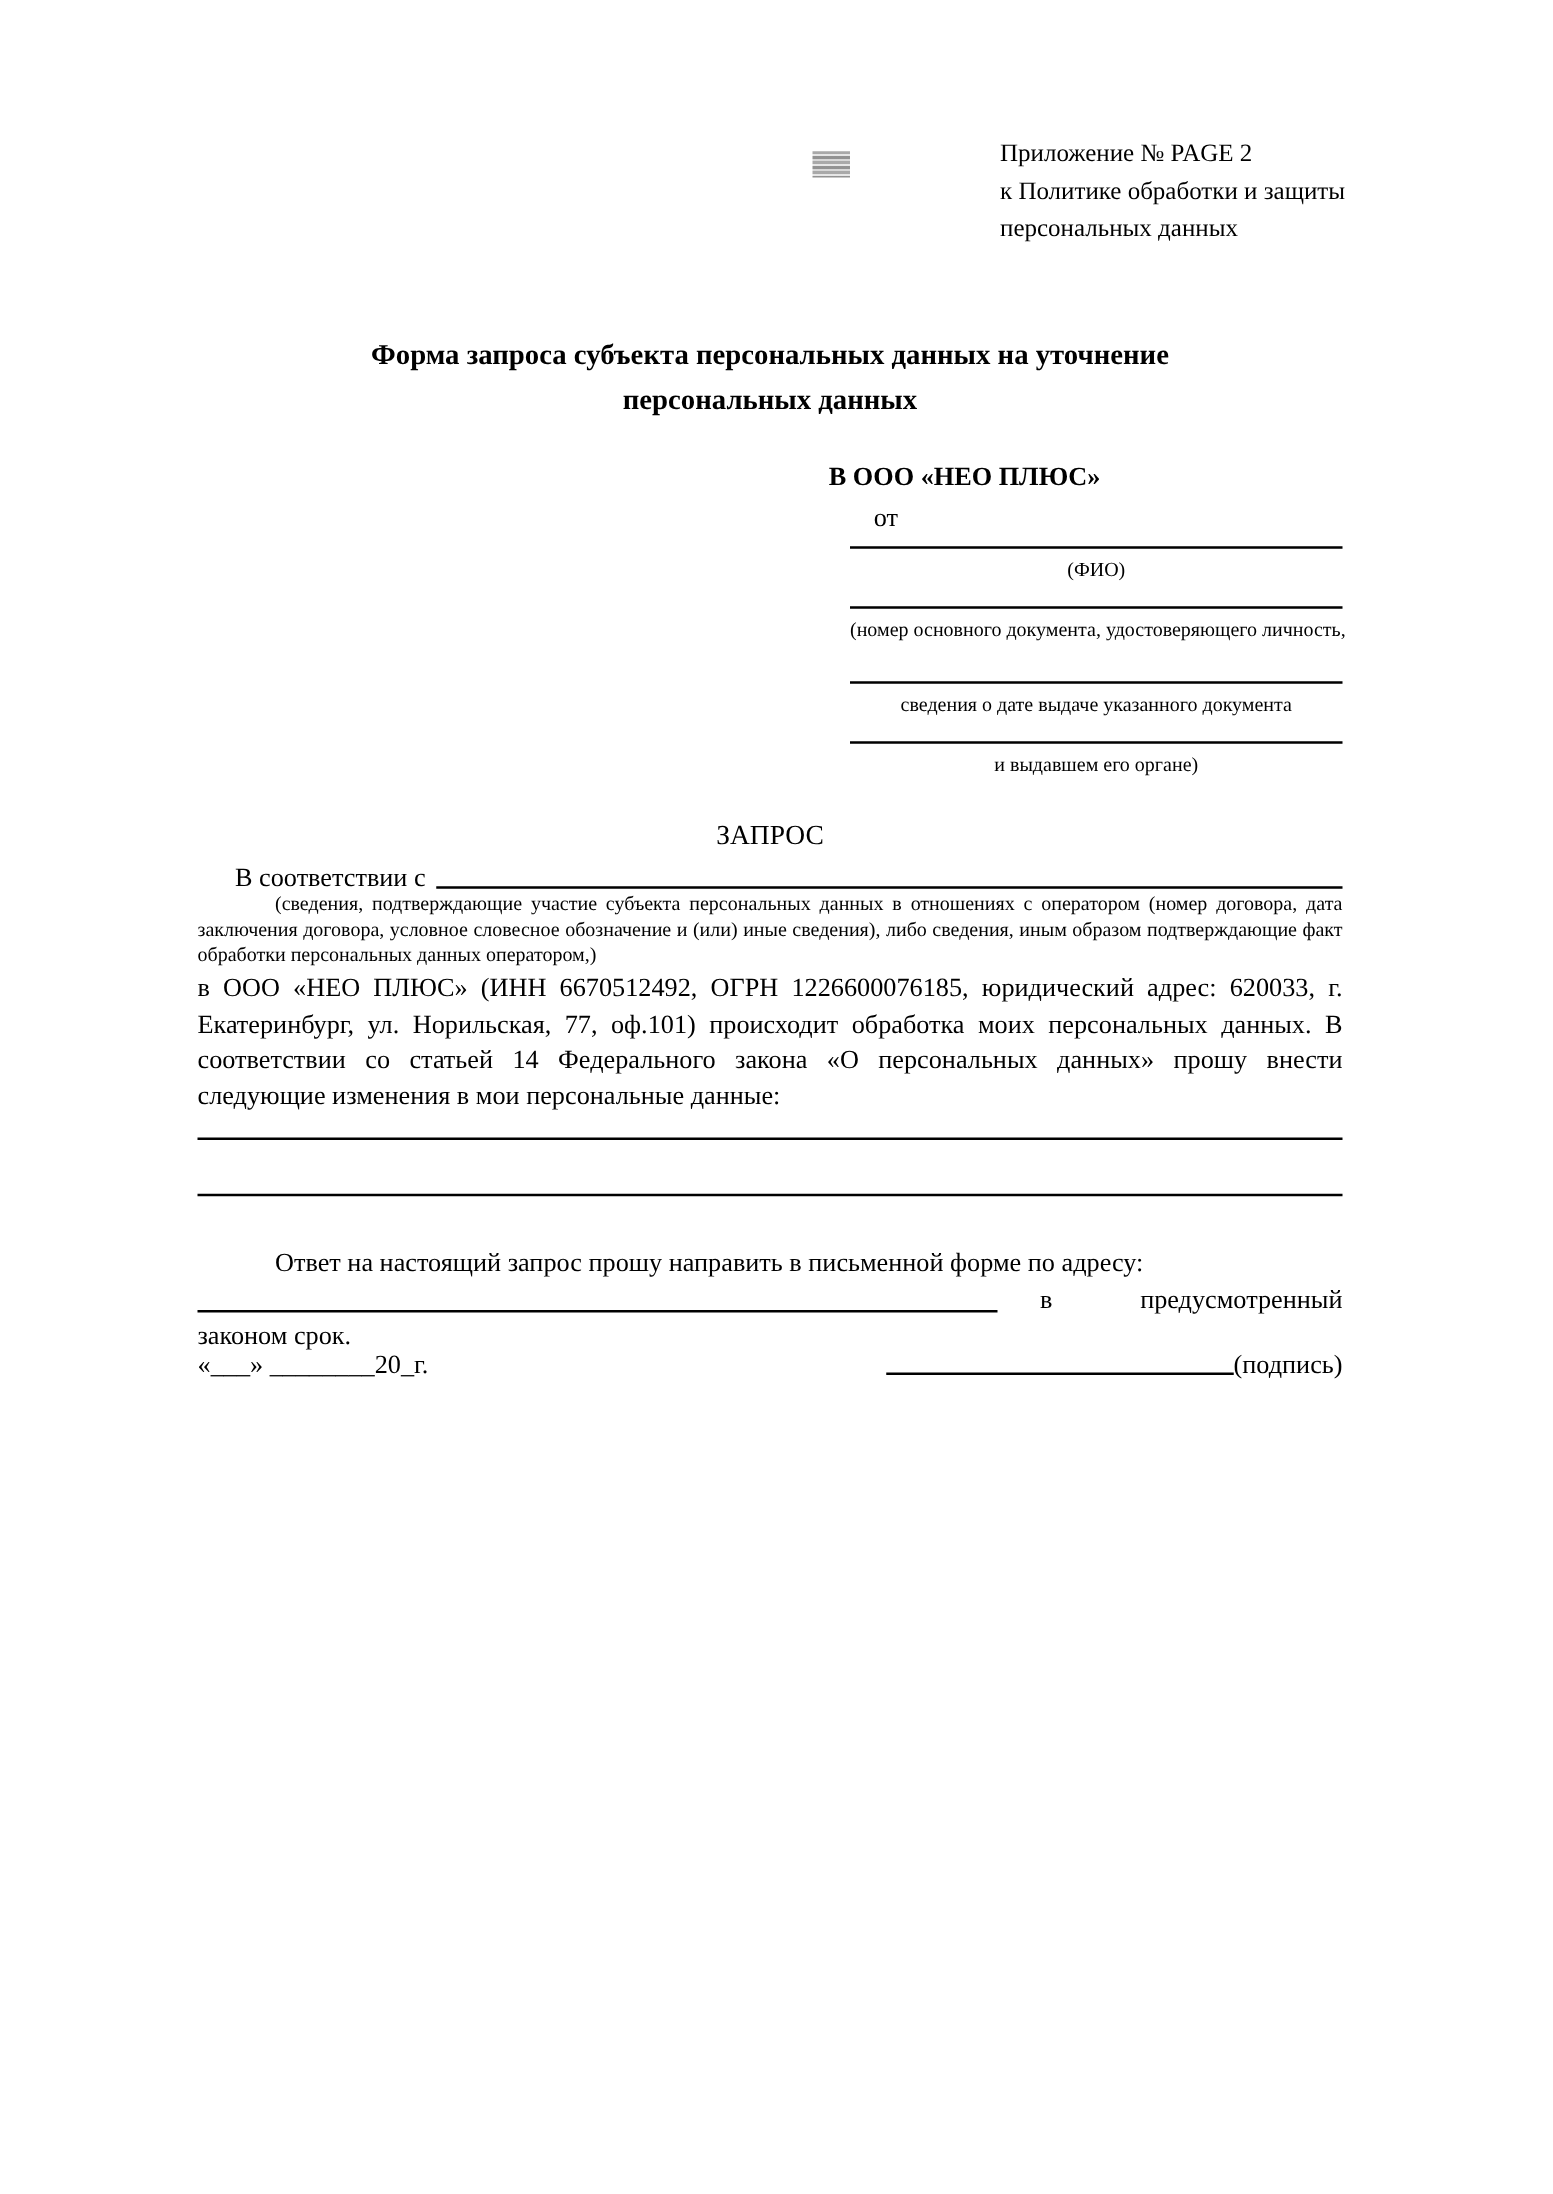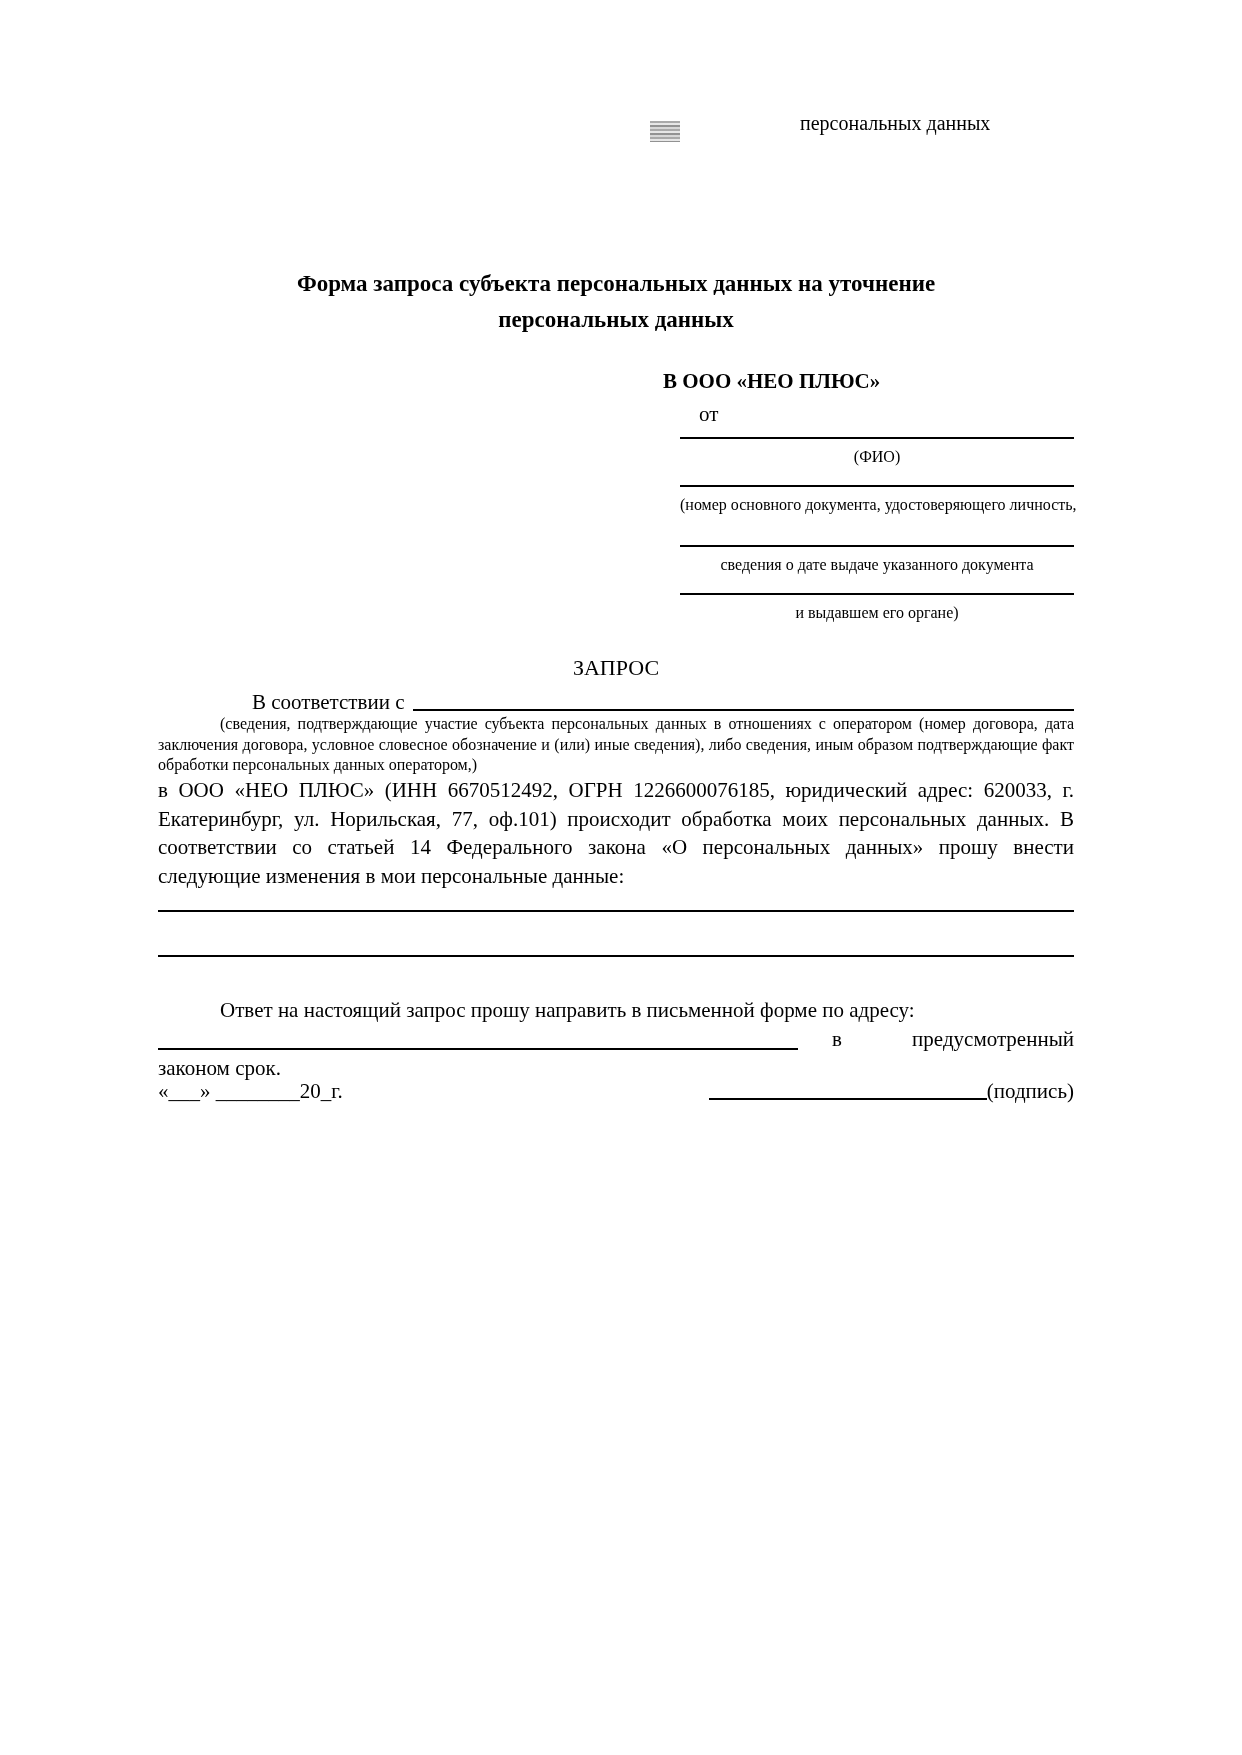--- a/index.html
+++ b/index.html
@@ -34,21 +34,21 @@
   .addr-to   { left:663px; top:369px; font-size:21px;font-weight:bold; }
   .addr-from { left:688px; top:402px; font-size:21px;margin-left:11px; }
 
   .blank { border-bottom:2px solid #000000; }
   .rc-line { left:680px; width:394px; height:0; }
   .rc-cap  { left:680px; width:394px; text-align:center; font-size:16px; white-space:nowrap; }
 
   .zapros { left:158px; top:655px; width:916px; text-align:center; font-size:22px;font-family:Liberation Serif, serif; }
 
   .accord { left:158px; top:690px; width:916px; display:flex; align-items:flex-end; font-size:21px; }
-  .accord .lbl { margin-left:94px; white-space:nowrap; }
+  .accord .lbl { margin-left:30px; white-space:nowrap; }
   .accord .fill { flex:1; border-bottom:2px solid #000000; margin:0 0 4px 8px; height:1px; }
 
   .fineprint {
     left:158px; top:714px; width:916px;
     font-size:16px; line-height:20.5px; text-align:justify; text-indent:62px;
   }
 
   .bodytext {
     left:158px; top:776px; width:916px;
     font-size:21px; line-height:28.5px; text-align:justify;
@@ -67,20 +67,22 @@
   .signoff .sig-fill { width:278px; border-bottom:2px solid #000000; margin-bottom:4px; height:1px; }
 </style>
 </head>
 <body>
 
 <div class="page">
 
   <div class="abs field-artifact"></div>
 
   <div class="abs hdr">
+    <div>Приложение №  PAGE 2</div>
+    <div>к Политике обработки и защиты</div>
     <div>персональных данных</div>
   </div>
 
   <div class="abs doc-title">
     <div>Форма запроса субъекта персональных данных на уточнение</div>
     <div>персональных данных</div>
   </div>
 
   <div class="abs addr-to">В ООО «НЕО ПЛЮС»</div>
   <div class="abs addr-from">от</div>

